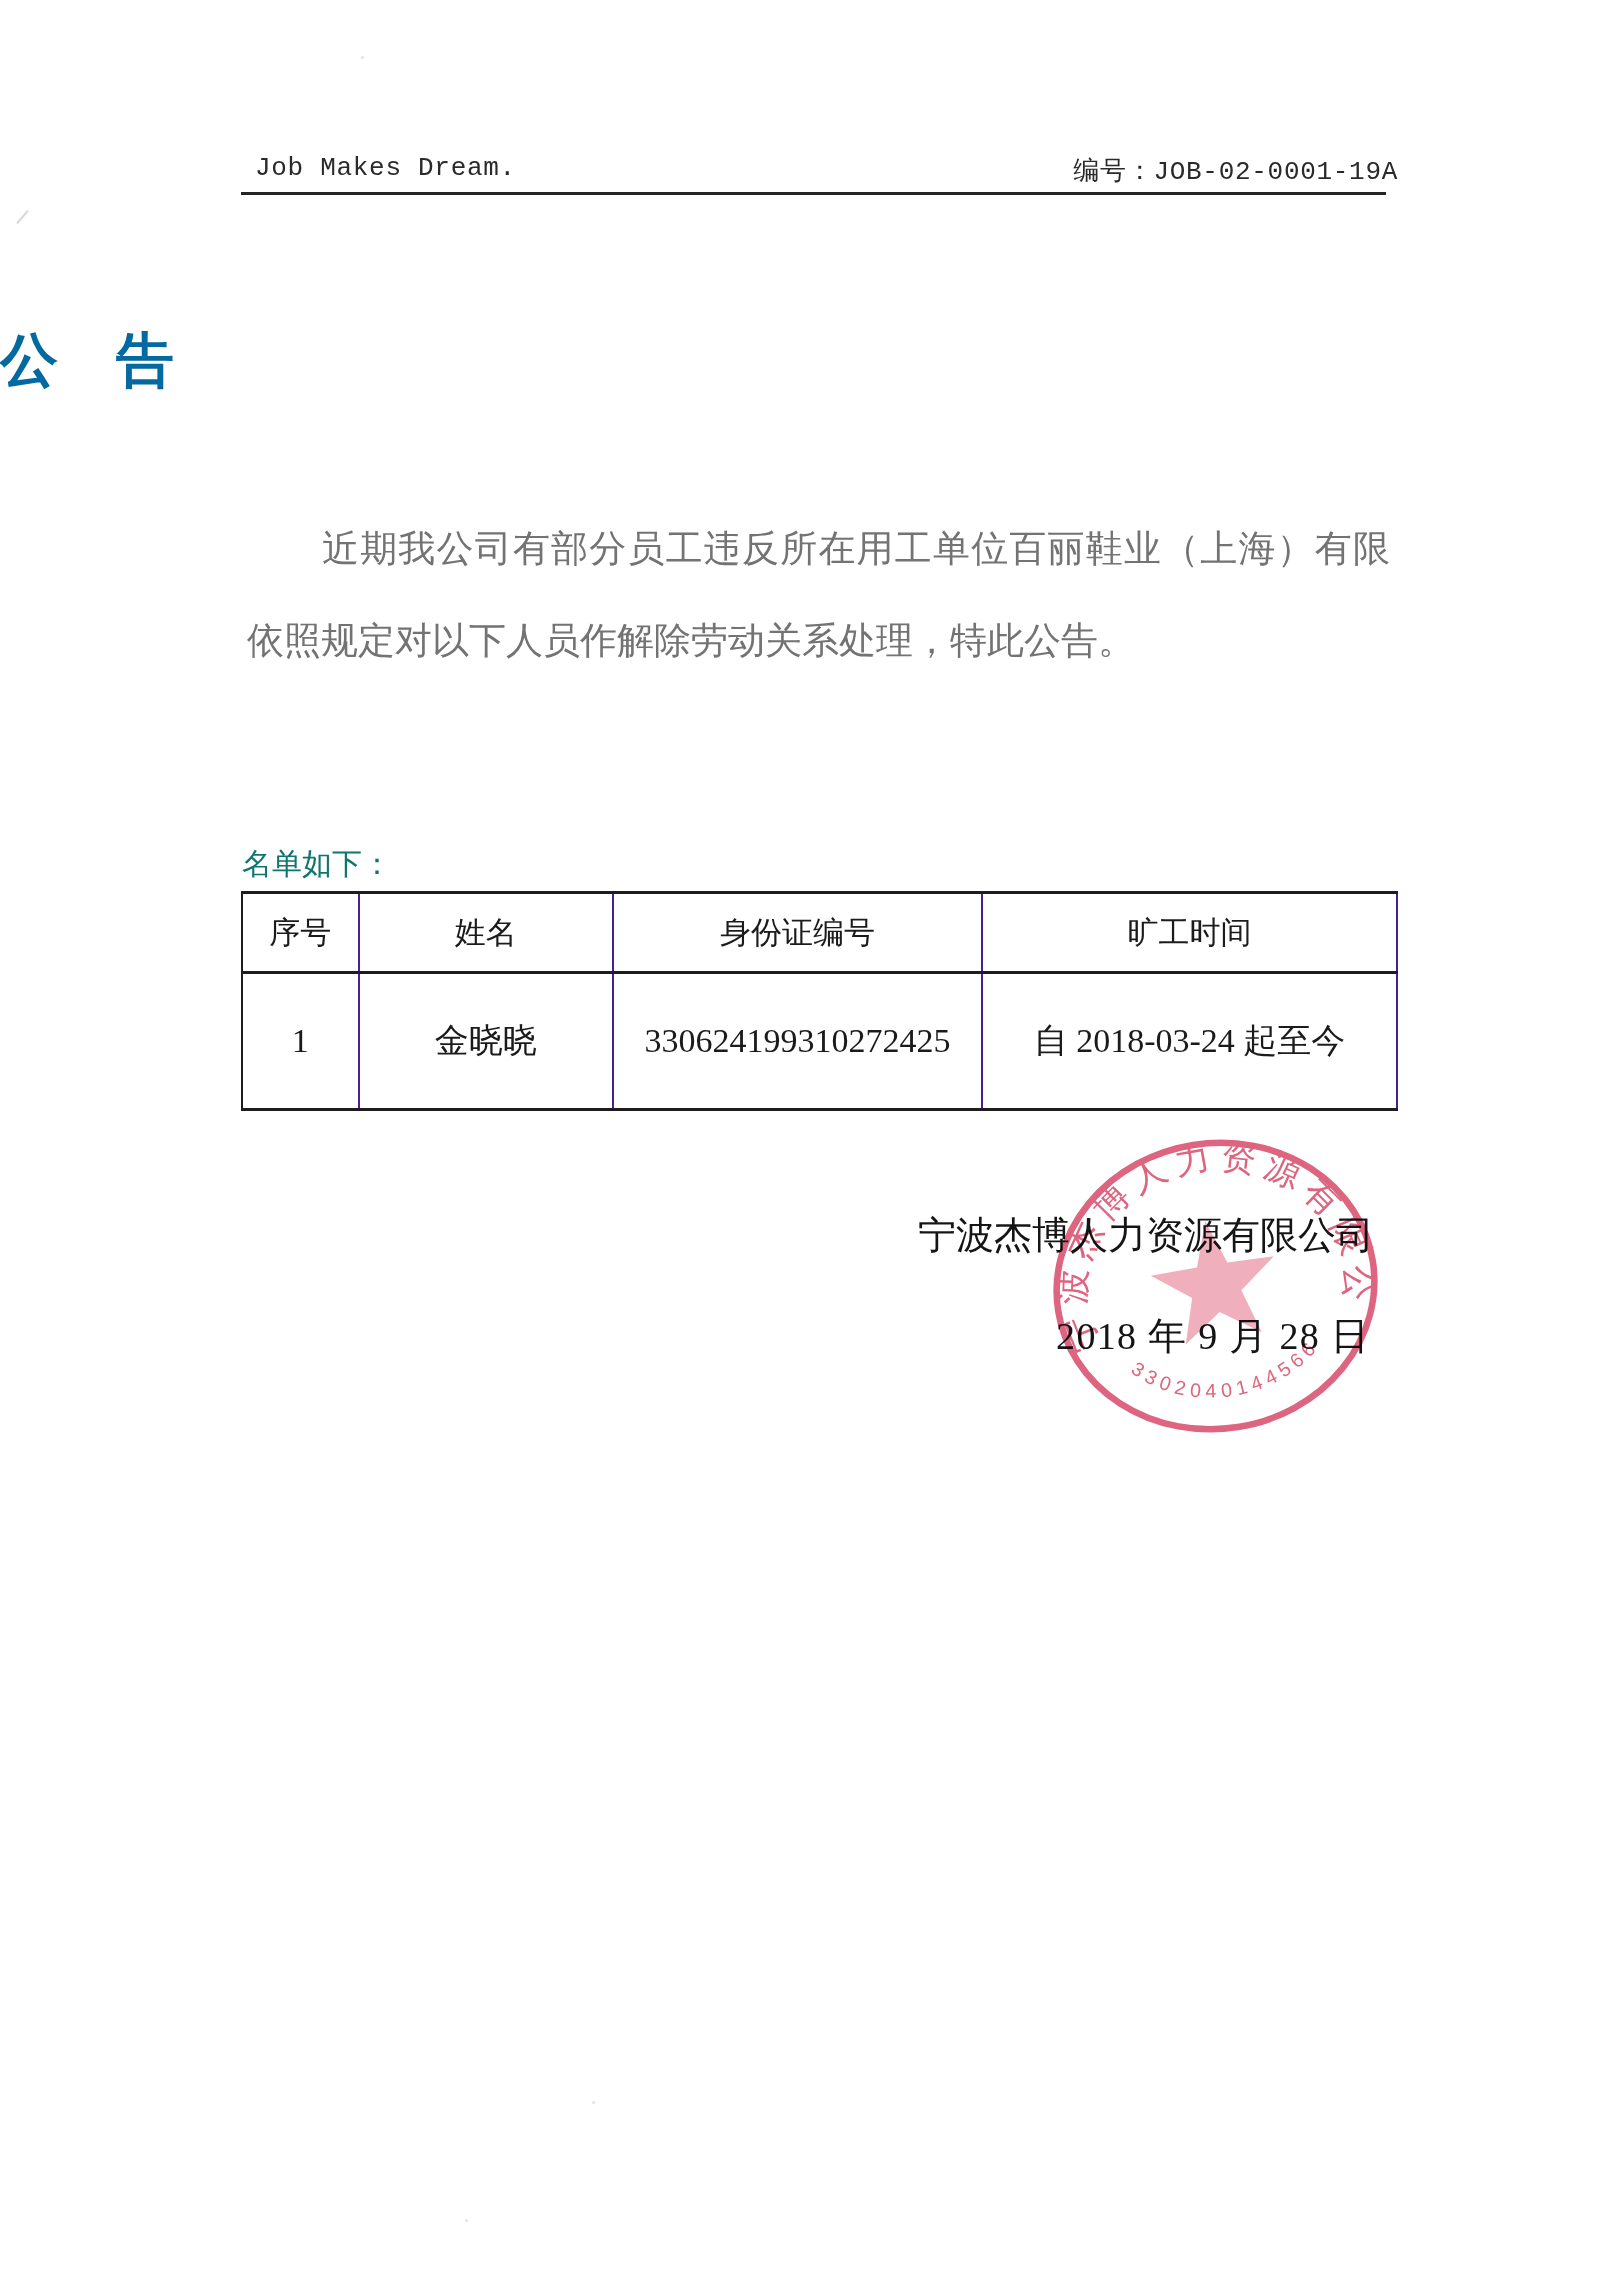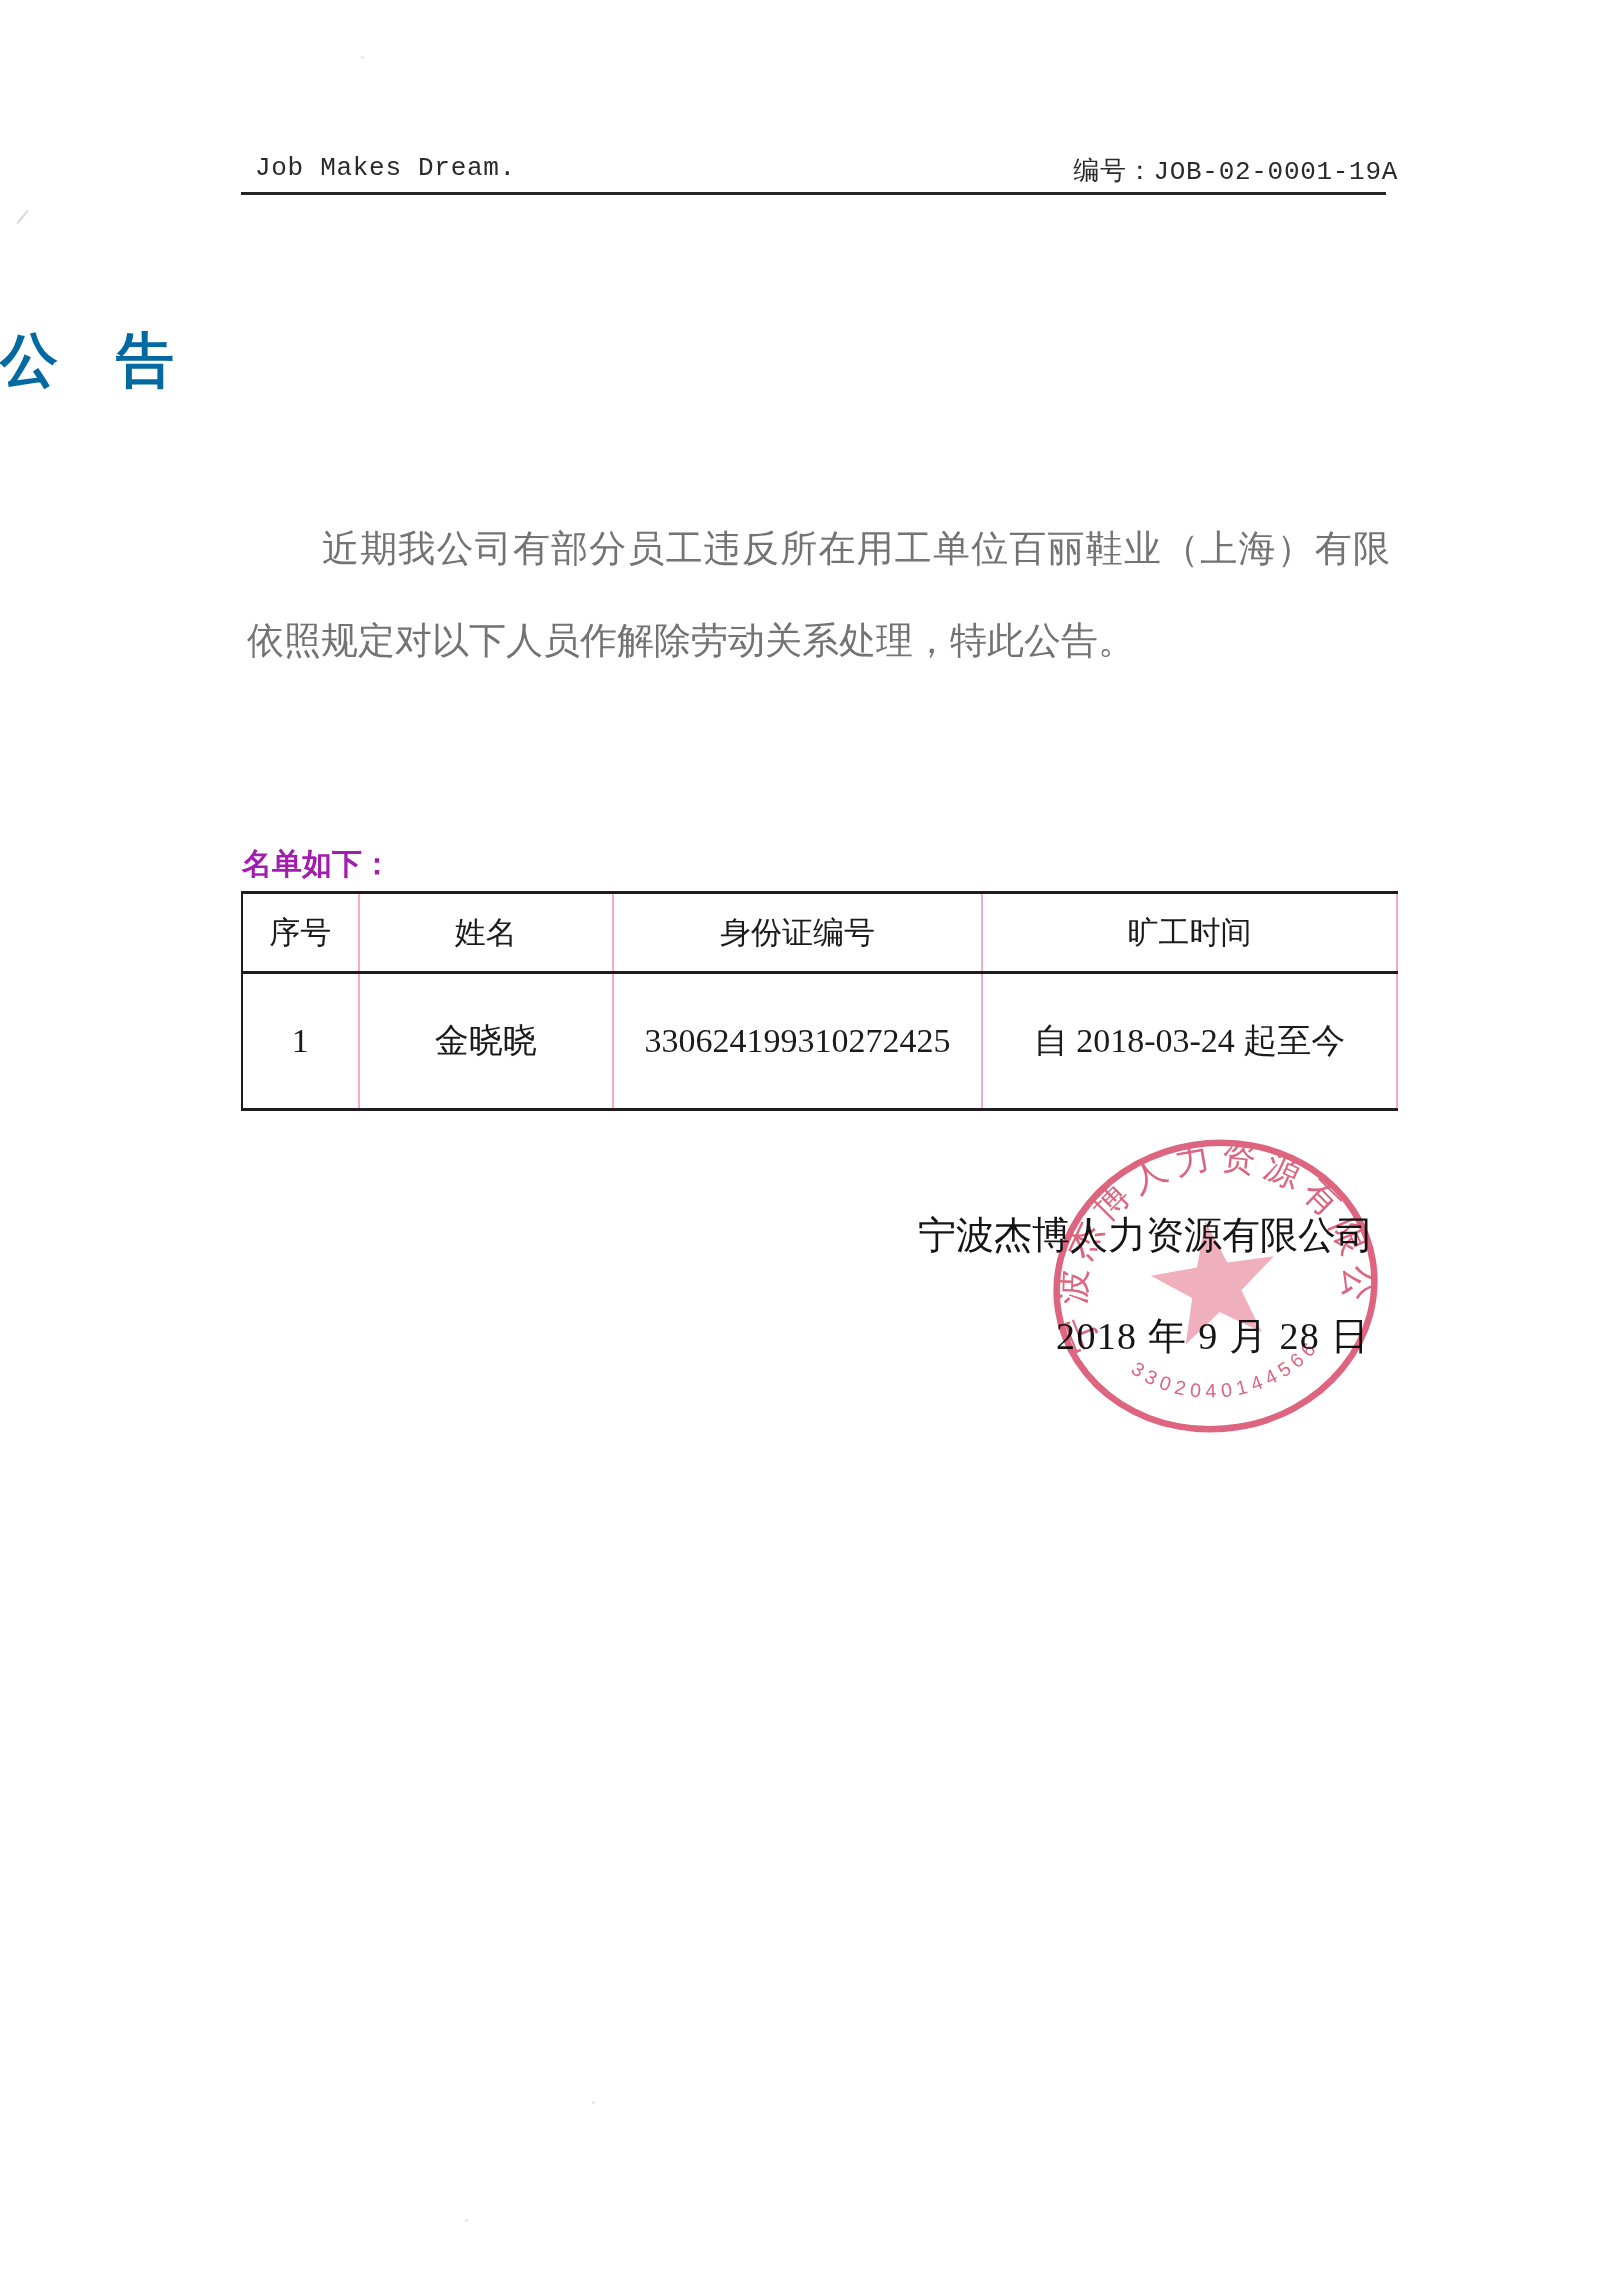--- a/index.html
+++ b/index.html
@@ -35,31 +35,31 @@
   .body-par {
     position: absolute; top: 503px; left: 247px; width: 1143px;
     font-size: 37px; line-height: 92px; color: #737373;
   }
   .body-line { text-align: justify; text-align-last: justify; }
   .body-line.first { text-indent: 75px; }
   .body-line.last  { text-align-last: left; }
 
   .list-label {
     position: absolute; top: 844px; left: 242px;
-    font-size: 30px; font-weight: bold; color: #a21caf;
+    font-size: 30px; font-weight: normal; color: #0f766e;
   }
 
   
   table.roster {
     position: absolute; top: 891px; left: 241px;
     width: 1157px; border-collapse: collapse; table-layout: fixed;
     background: transparent;
   }
   table.roster th, table.roster td {
-    border-left: 2px solid #1d1d1d; border-right: 2px solid #f9a8d4;
+    border-left: 2px solid #1d1d1d; border-right: 2px solid #4c1d95;
     text-align: center; vertical-align: middle;
     font-weight: normal; padding: 0;
   }
   table.roster thead th {
     border-top: 3.9px solid #1d1d1d; border-bottom: 3.3px solid #1d1d1d;
     height: 77px; font-size: 31px;
   }
   table.roster tbody td {
     border-bottom: 3.9px solid #1d1d1d;
     height: 134px; font-size: 34px;

